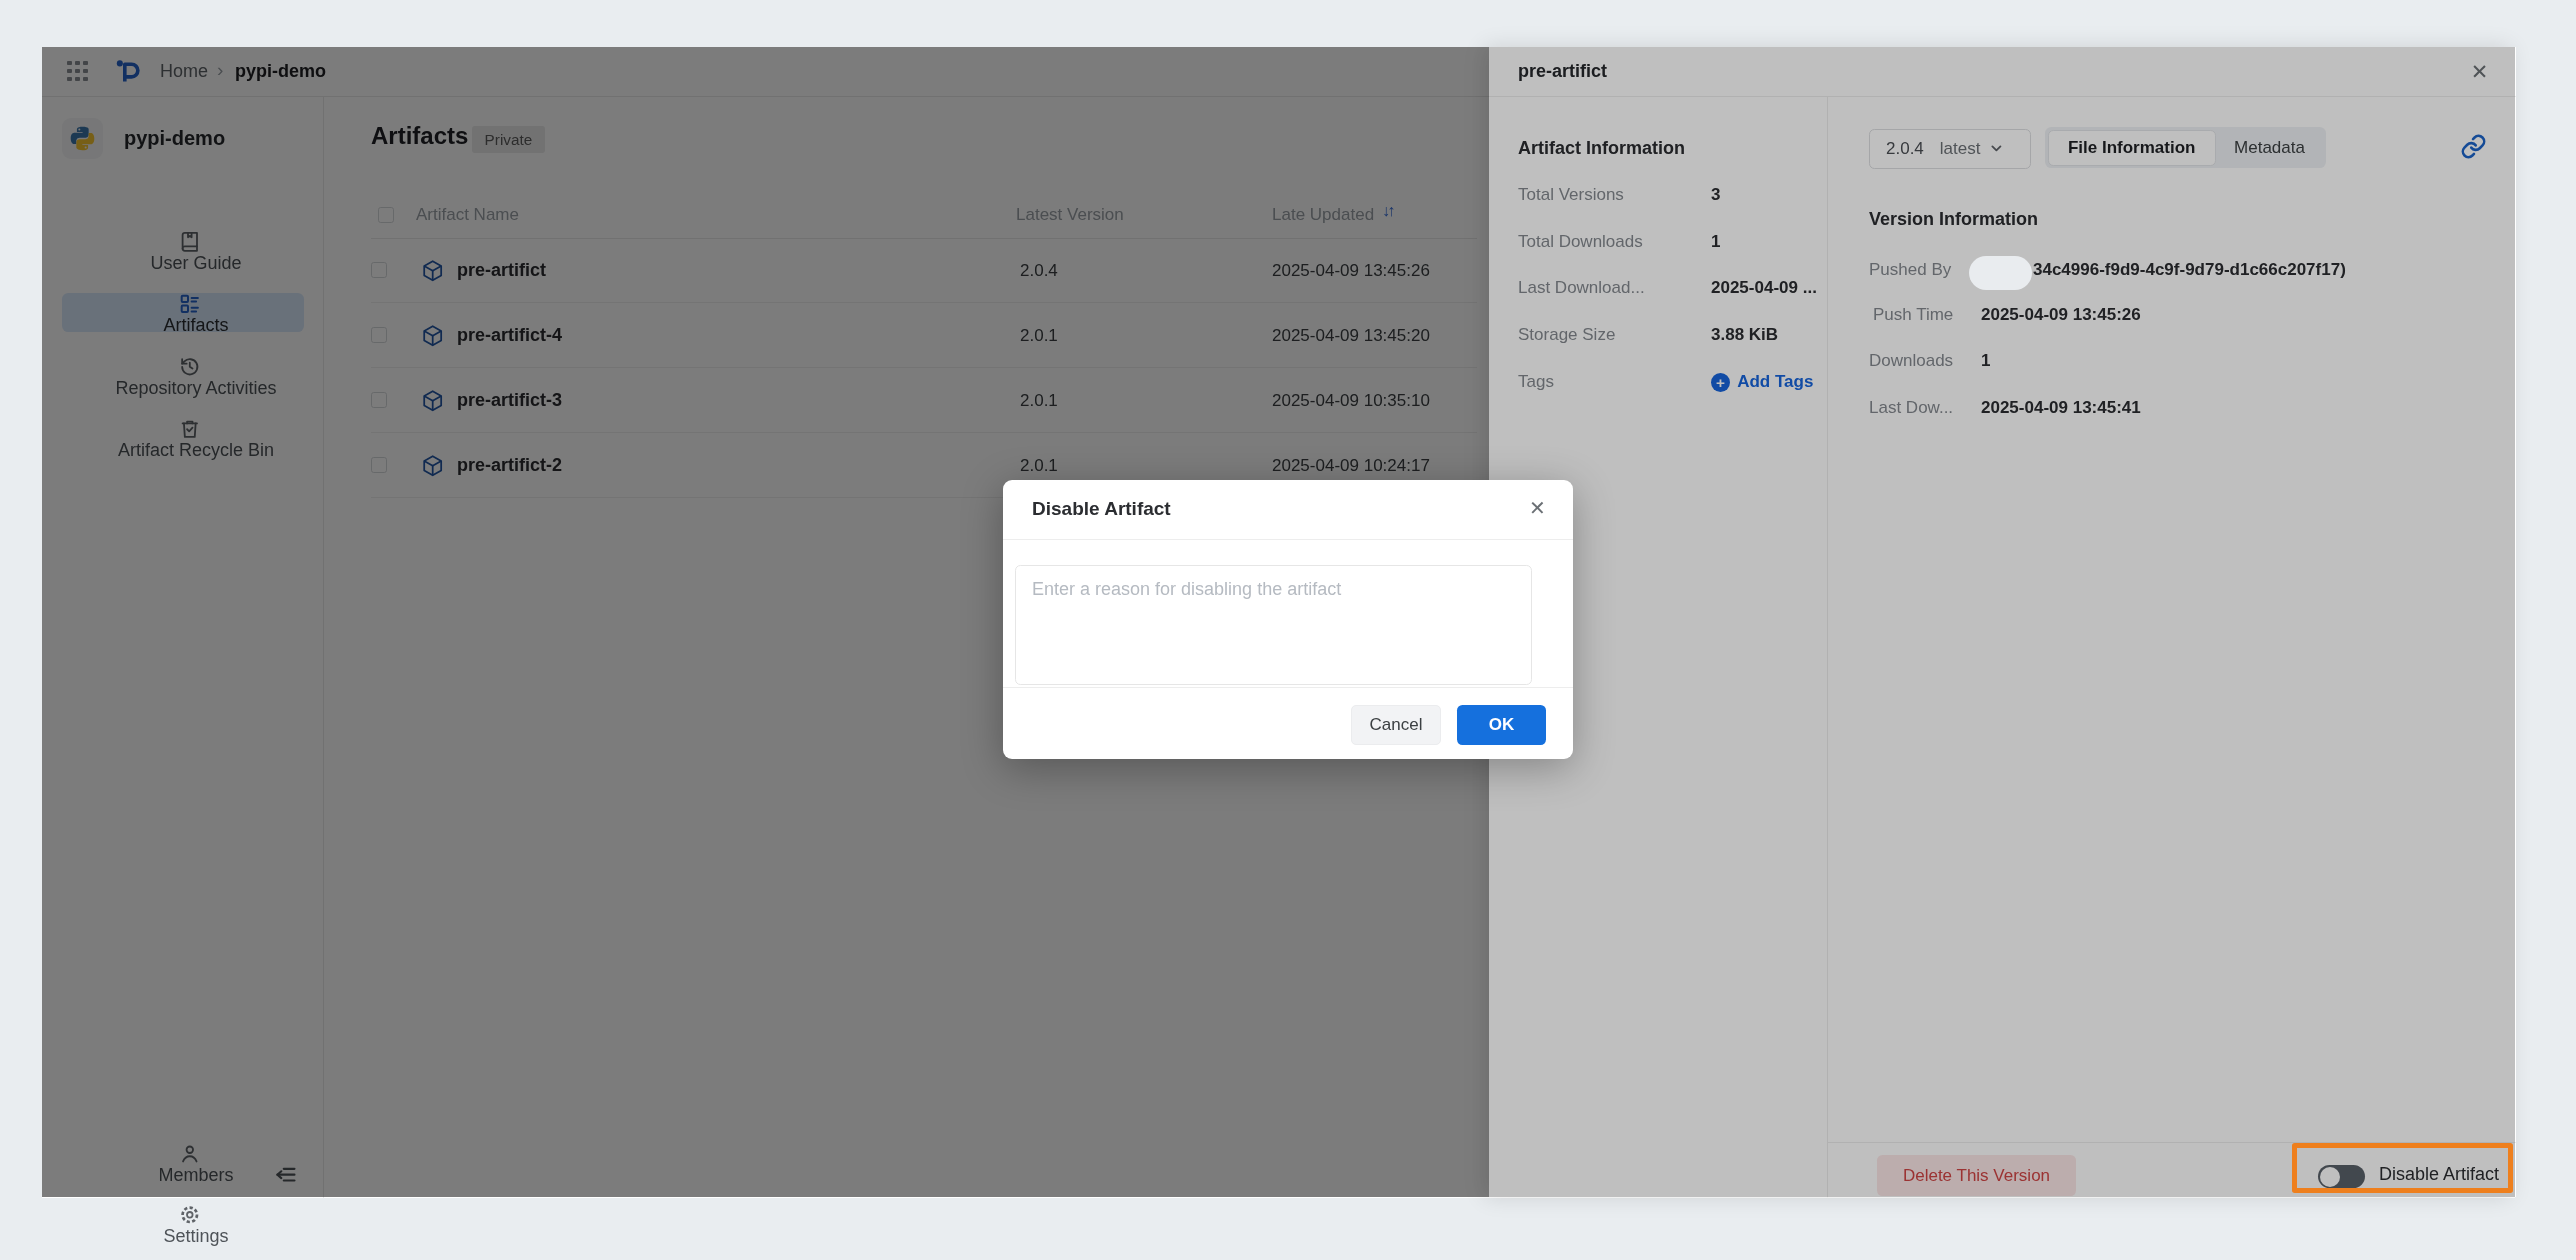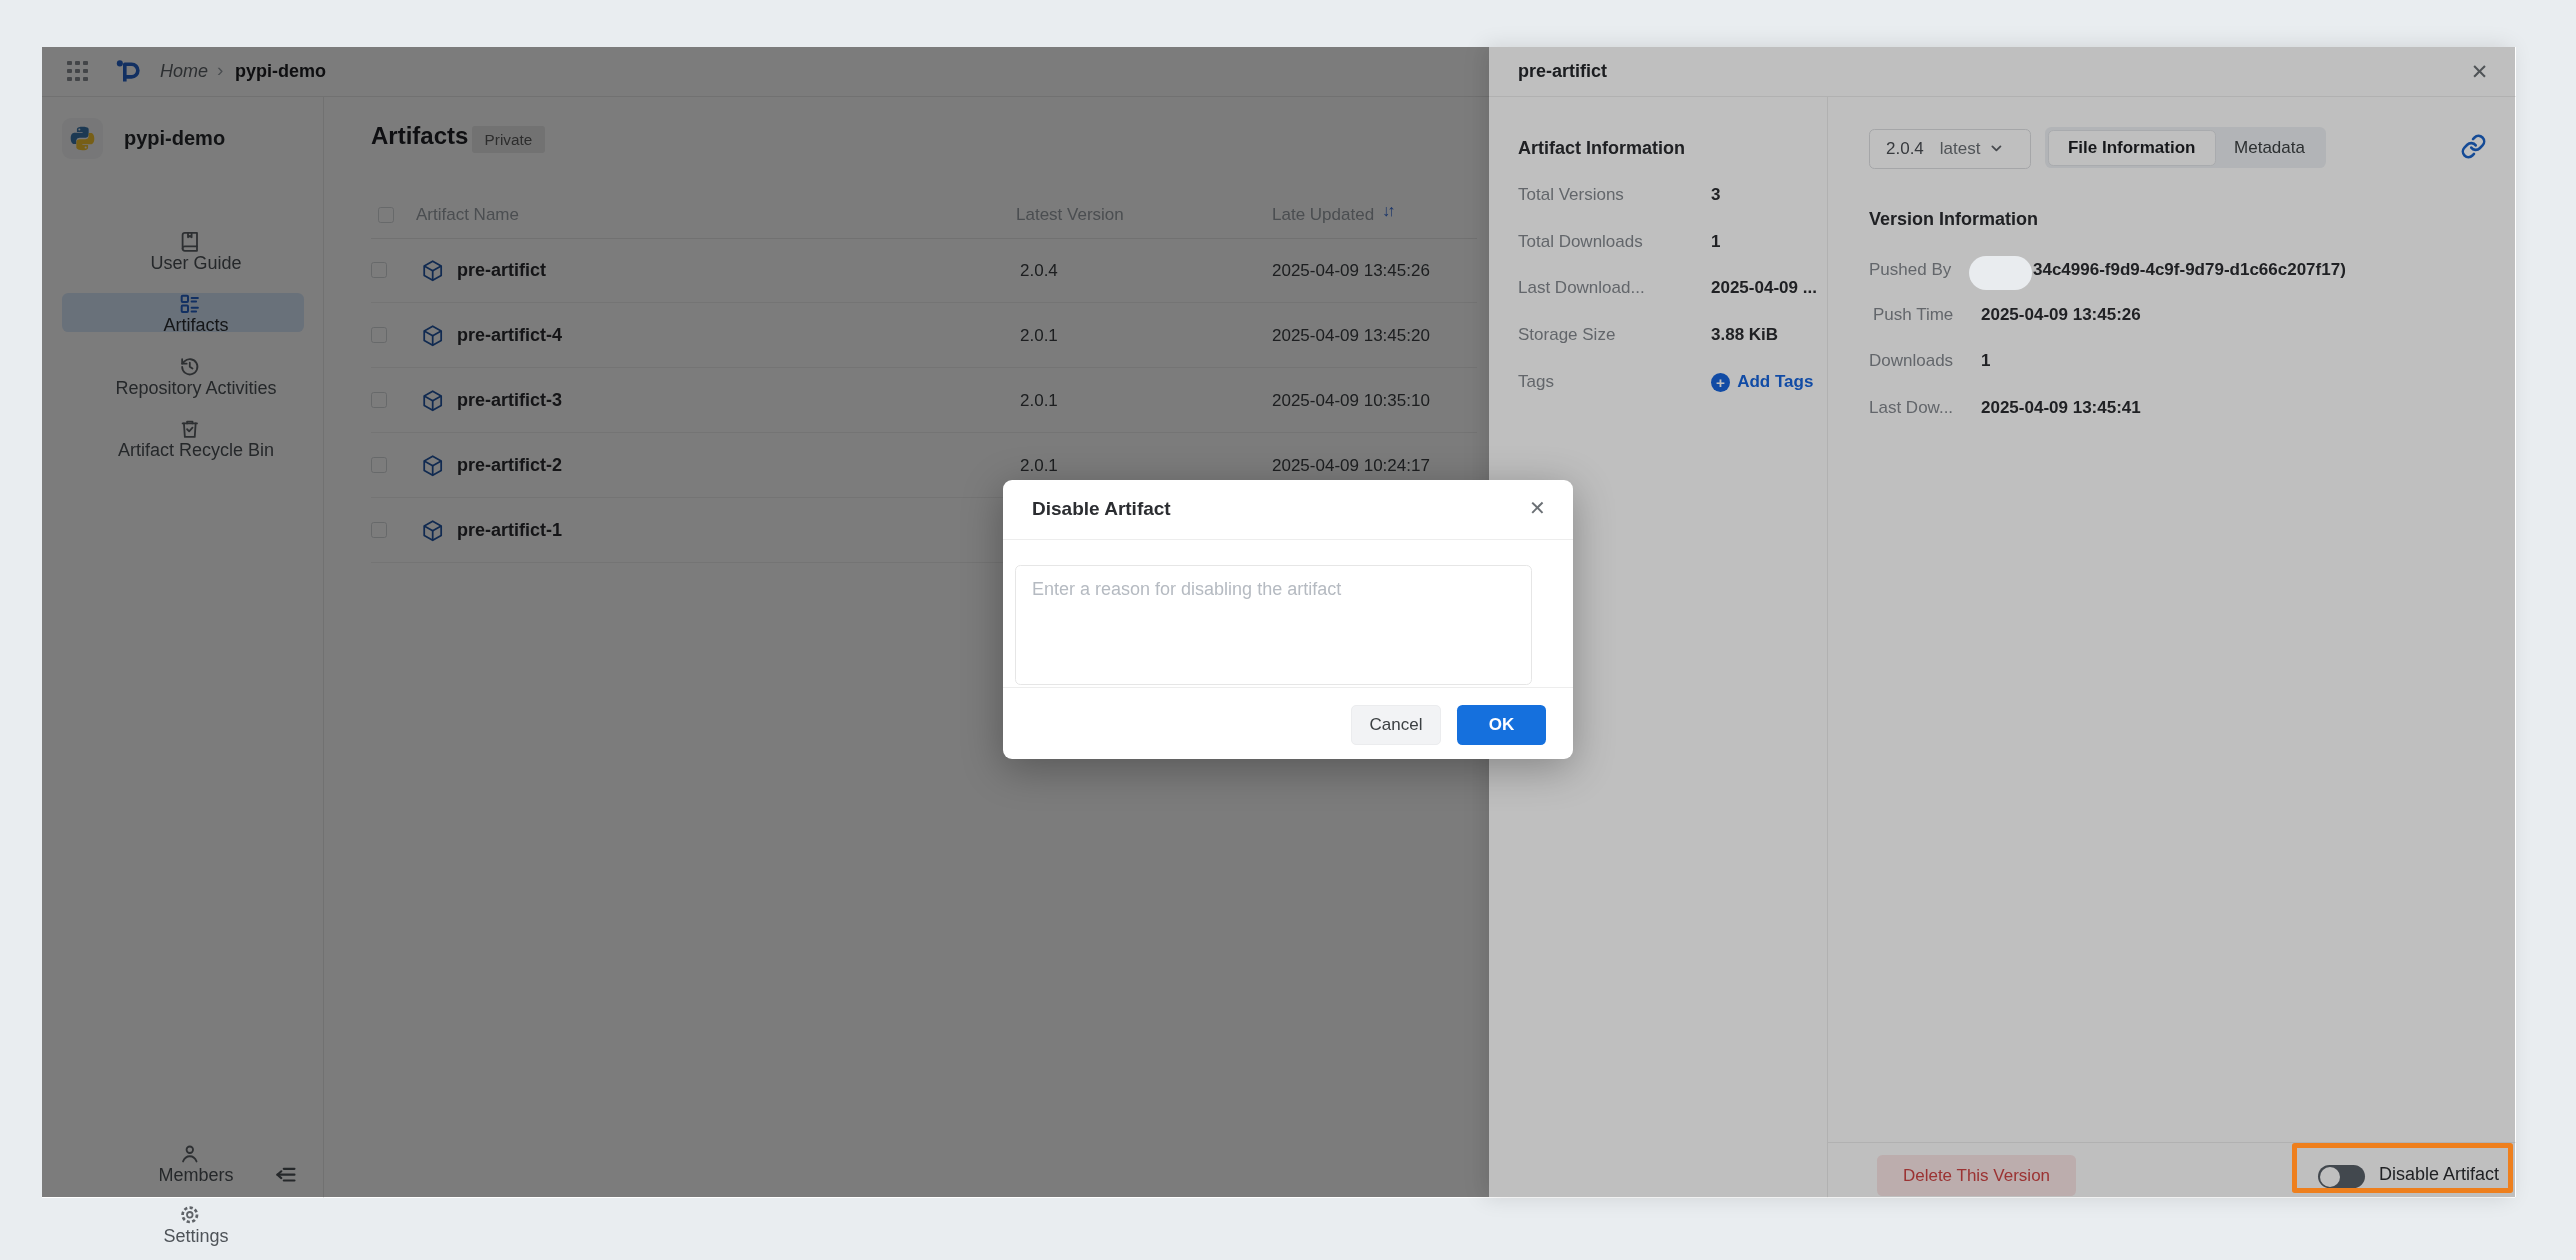--- a/index.html
+++ b/index.html
@@ -6,21 +6,21 @@
   html,body { width:2576px; height:1261px; }
   body { font-family:"Liberation Sans","DejaVu Sans",sans-serif; background:#e9edf0; position:relative; overflow:hidden; }
   .canvas { position:absolute; inset:0; width:2576px; height:1261px; background:#e9edf0; }
   .app { position:absolute; left:42px; top:47px; width:2473px; height:1150px; background:#ffffff; }
 
   
   .topbar { position:absolute; left:0; top:0; width:2473px; height:50px; background:#fff; border-bottom:0.9px solid #e9e9e9; }
   .grid-icon { position:absolute; left:25px; top:13.5px; width:23.4px; height:23.4px; display:grid; grid-template-columns:repeat(3,4.5px); grid-template-rows:repeat(3,4.5px); gap:3.6px; }
   .grid-icon i { background:#8a8f94; border-radius:0.9px; }
   .logo { position:absolute; left:72px; top:10.8px; width:27px; height:27px; }
-  .crumb-home { position:absolute; left:118px; top:13.5px; font-size:18px; color:#5f6368;font-style:italic; }
+  .crumb-home { position:absolute; left:118px; top:13.5px; font-size:18px; color:#5f6368; }
   .crumb-sep { position:absolute; left:175px; top:11.7px; font-size:19px; color:#9aa0a6; }
   .crumb-cur { position:absolute; left:193px; top:13.5px; font-size:18px; font-weight:bold; color:#202124; }
 
   
   .sidebar { position:absolute; left:0; top:50px; width:282px; height:1101px; background:#fff; border-right:0.9px solid #e9e9e9; }
   .repo-head { position:absolute; left:0; top:21px; width:282px; height:41px; }
   .repo-icon { position:absolute; left:20px; top:0; width:41px; height:41px; background:#f4f5f6; border-radius:9px; display:flex; align-items:center; justify-content:center; }
   .repo-name { position:absolute; left:82px; top:9px; font-size:20px; font-weight:bold; color:#26282c; }
   .side-item { position:absolute; left:20px; width:242px; height:39px; border-radius:6.3px; display:flex; align-items:center; cursor:pointer;flex-direction:column; }
   .side-item .ic { width:21.6px; height:21.6px; margin-left:14.4px; flex:0 0 21.6px; }
@@ -268,33 +268,20 @@
             <svg width="23.4" height="23.4" viewBox="0 0 24 24" fill="none" stroke="#2458a6" stroke-width="1.8" stroke-linejoin="round">
               <polygon points="12 2.2 20.7 7.1 20.7 16.9 12 21.8 3.3 16.9 3.3 7.1"></polygon>
               <polyline points="3.3 7.1 12 12 20.7 7.1"></polyline>
               <line x1="12" y1="12" x2="12" y2="21.8"></line>
             </svg>
           </span>
       <span class="tname">pre-artifict-2</span>
       <span class="tver">2.0.1</span>
       <span class="tupd">2025-04-09 10:24:17</span>
     </div>
-    <div class="trow" style="top:401px">
-      <span class="cb"></span>
-      <span class="pkg-ic">
-            <svg width="23.4" height="23.4" viewBox="0 0 24 24" fill="none" stroke="#2458a6" stroke-width="1.8" stroke-linejoin="round">
-              <polygon points="12 2.2 20.7 7.1 20.7 16.9 12 21.8 3.3 16.9 3.3 7.1"></polygon>
-              <polyline points="3.3 7.1 12 12 20.7 7.1"></polyline>
-              <line x1="12" y1="12" x2="12" y2="21.8"></line>
-            </svg>
-          </span>
-      <span class="tname">pre-artifict-1</span>
-      <span class="tver"></span>
-      <span class="tupd"></span>
-    </div>
   </div>
 
   <div class="overlay-drawer"></div>
 
   <div class="drawer">
     <div class="d-head">
       <span class="d-title">pre-artifict</span>
       <span class="d-close">✕</span>
     </div>
     <div class="d-vline"></div>

